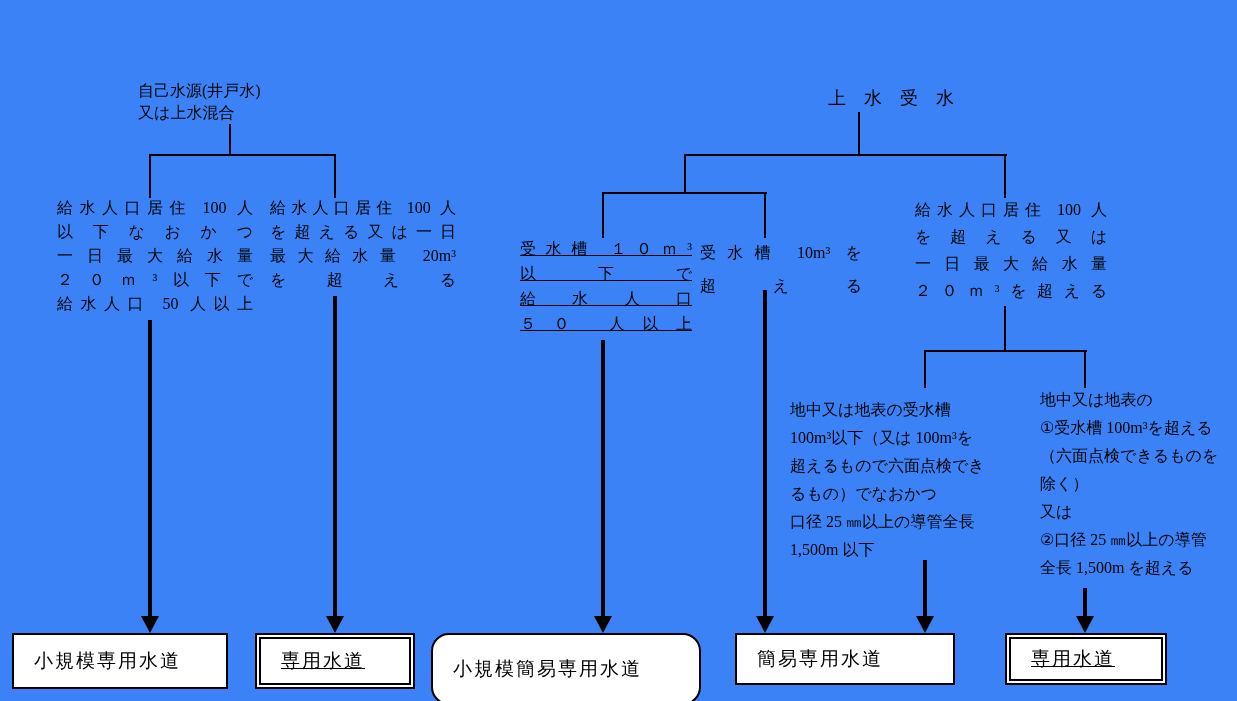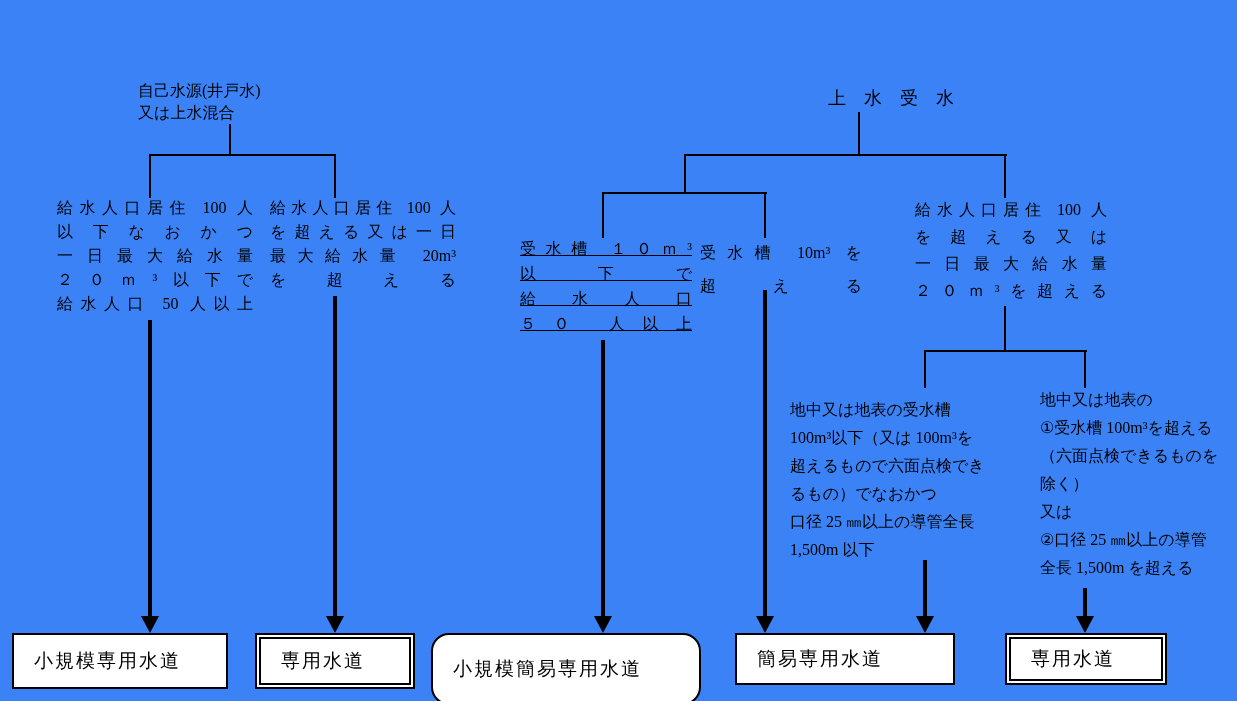--- a/index.html
+++ b/index.html
@@ -11,21 +11,21 @@
   .just{text-align:justify;text-align-last:justify;text-justify:inter-character;}
   .hline{position:absolute;height:2px;background:#000;}
   .vline{position:absolute;width:2px;background:#000;}
   .aline{position:absolute;width:4px;background:#000;}
   .ahead{position:absolute;width:0;height:0;
     border-left:9px solid transparent;border-right:9px solid transparent;
     border-top:17px solid #000;}
   .rbox{position:absolute;border:2px solid #000;box-sizing:border-box;
     display:flex;align-items:center;padding-left:20px;
     font-size:19px;letter-spacing:2px;background:#fff;}
-  .double{border:6px double #000;}
+  .double{border:6px double #000;text-decoration:underline;}
 </style>
 </head>
 <body>
 
 <div class="canvas">
 
   <div class="txt" style="left:138px;top:80px;width:150px;line-height:22px;">自己水源(井戸水)
 又は上水混合</div>
   <div class="txt" style="left:828px;top:88px;width:160px;font-size:18px;line-height:22px;font-family:Liberation Mono, monospace;">上　水　受　水</div>
 

